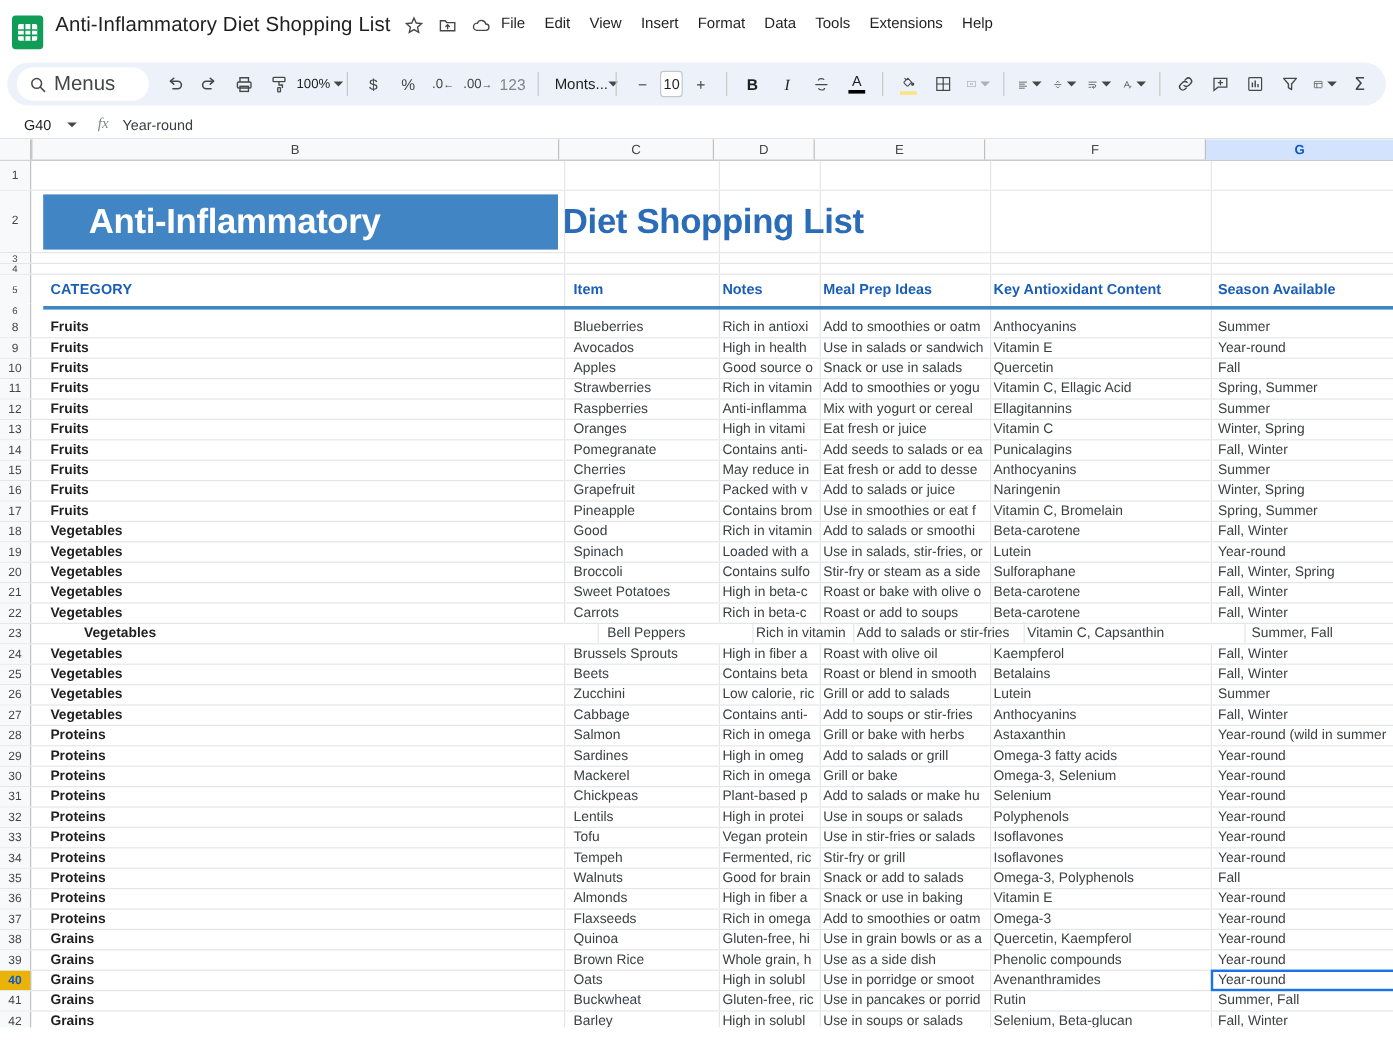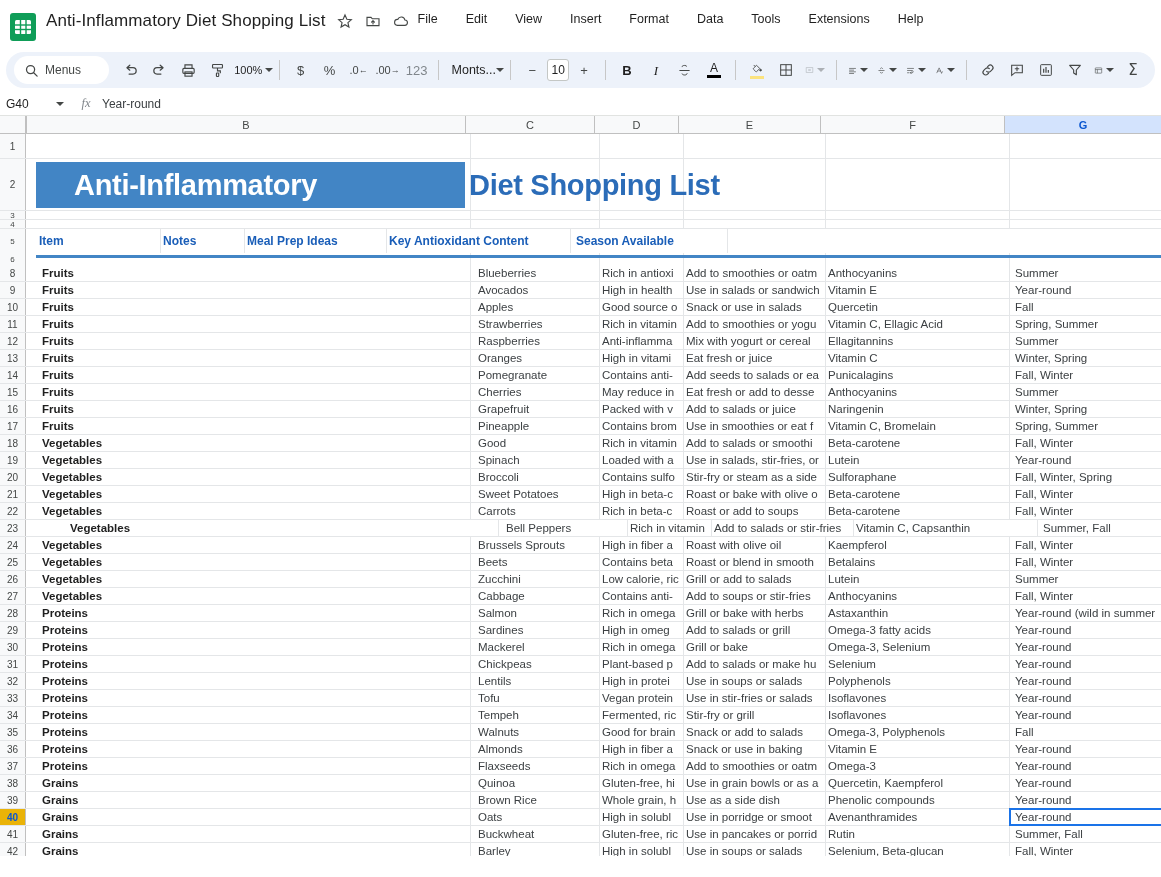--- a/index.html
+++ b/index.html
@@ -28,21 +28,21 @@
   }
   #sheets-logo svg { display:block; }
   #title-block { display: flex; flex-direction: row; padding-top: 2px; }
   #doc-title-row { display: flex; align-items: center; gap: 10px; height: 26px; }
   #doc-title {
     font-size: 17px; color: #1f1f1f; letter-spacing: .1px;
     font-family: "Liberation Sans", sans-serif;
     white-space: nowrap;
   }
   .title-icon { width: 18px; height: 18px; color: #444746; display:inline-flex; align-items:center; justify-content:center; cursor:pointer;}
-  #menu-row { display: flex; gap: 14px; margin-top: 2px; margin-left: 1px; }
+  #menu-row { display: flex; gap: 2px; margin-top: 2px; margin-left: 1px; }
   .menu-item {
     font-size: 12.5px; color: #1f1f1f; padding: 2px 7px;
     border-radius: 4px; cursor: pointer; white-space: nowrap;
   }
 
   
   #toolbar {
     height: 36px;
     margin: 0 6px 4px 6px;
     background: #edf2fa;
@@ -56,40 +56,40 @@
     height: 28px; min-width: 28px;
     display: flex; align-items: center; justify-content: center;
     border-radius: 4px; cursor: pointer;
     color: #444746; font-size: 12px; padding: 0 4px;
   }
   .tb-sep { width: 1px; height: 20px; background: #c7c7c7; margin: 0 6px; flex: 0 0 auto; }
   #menus-pill {
     height: 28px; background: #fff; border-radius: 14px;
     display: flex; align-items: center; gap: 6px;
     padding: 0 28px 0 10px; margin-right: 6px; cursor: pointer;
-    font-size: 12px; color: #444746;
+    font-size: 17px; color: #444746;
   }
   .caret { width: 0; height: 0; border-left: 4px solid transparent; border-right: 4px solid transparent; border-top: 4px solid #444746; margin-left: 3px; }
   #zoom-btn { font-size: 11px; color:#1f1f1f; padding: 0 4px 0 8px; }
   #font-btn { font-size: 12.5px; color:#1f1f1f; width: 78px; justify-content: flex-start; padding-left:6px;}
   #fontsize-box {
     width: 30px; height: 22px; border: 1px solid #c4c7c5; border-radius: 3px;
     display:flex; align-items:center; justify-content:center;
     font-size: 12px; color:#1f1f1f; background:#fff; cursor:text;
   }
   .tb-txt { font-size: 13px; line-height: 1; }
 
   
   #formulabar {
     height: 24px; display: flex; align-items: center;
     border-bottom: 1px solid #e1e3e1;
     background: #fff; font-size: 12px; color: #3c4043;
   }
   #namebox {
-    width: 72px; padding-left: 6px; display:flex; align-items:center;
+    width: 72px; padding-left: 20px; display:flex; align-items:center;
     justify-content: space-between; padding-right:8px; cursor:pointer;
   }
   #namebox-val { font-size: 12px; color:#1f1f1f; }
   #fx { width: 28px; text-align:center; color:#80868b; font-style: italic; font-size: 12.5px;
         font-family: "Liberation Serif", serif; }
   #formula-input { flex:1; font-size: 12px; color:#3c4043; padding-left:2px; cursor:text; }
 
   
   #grid-wrap { position: relative; width: 1161px; height: 740px; overflow: hidden; background:#fff; }
 
@@ -522,20 +522,21 @@
           <div class="cell cE"></div>
           <div class="cell cF"></div>
           <div class="cell cG"></div>
         </div>
     </div>
 
     <div class="row hdr-row" style="height:24px;border-bottom:none">
       <div class="rh" style="font-size:8px">5</div>
       <div class="cells">
         <div class="cell cA"></div>
+        <div class="cell cB">CATEGORY</div>
         <div class="cell cC">Item</div>
         <div class="cell cD">Notes</div>
         <div class="cell cE">Meal Prep Ideas</div>
         <div class="cell cF">Key Antioxidant Content</div>
         <div class="cell cG">Season Available</div>
       </div>
     </div>
 
     <div class="row rule-row" style="height:12px;position:relative;border-bottom:none">
       <div class="rh" style="font-size:8px">6</div>

